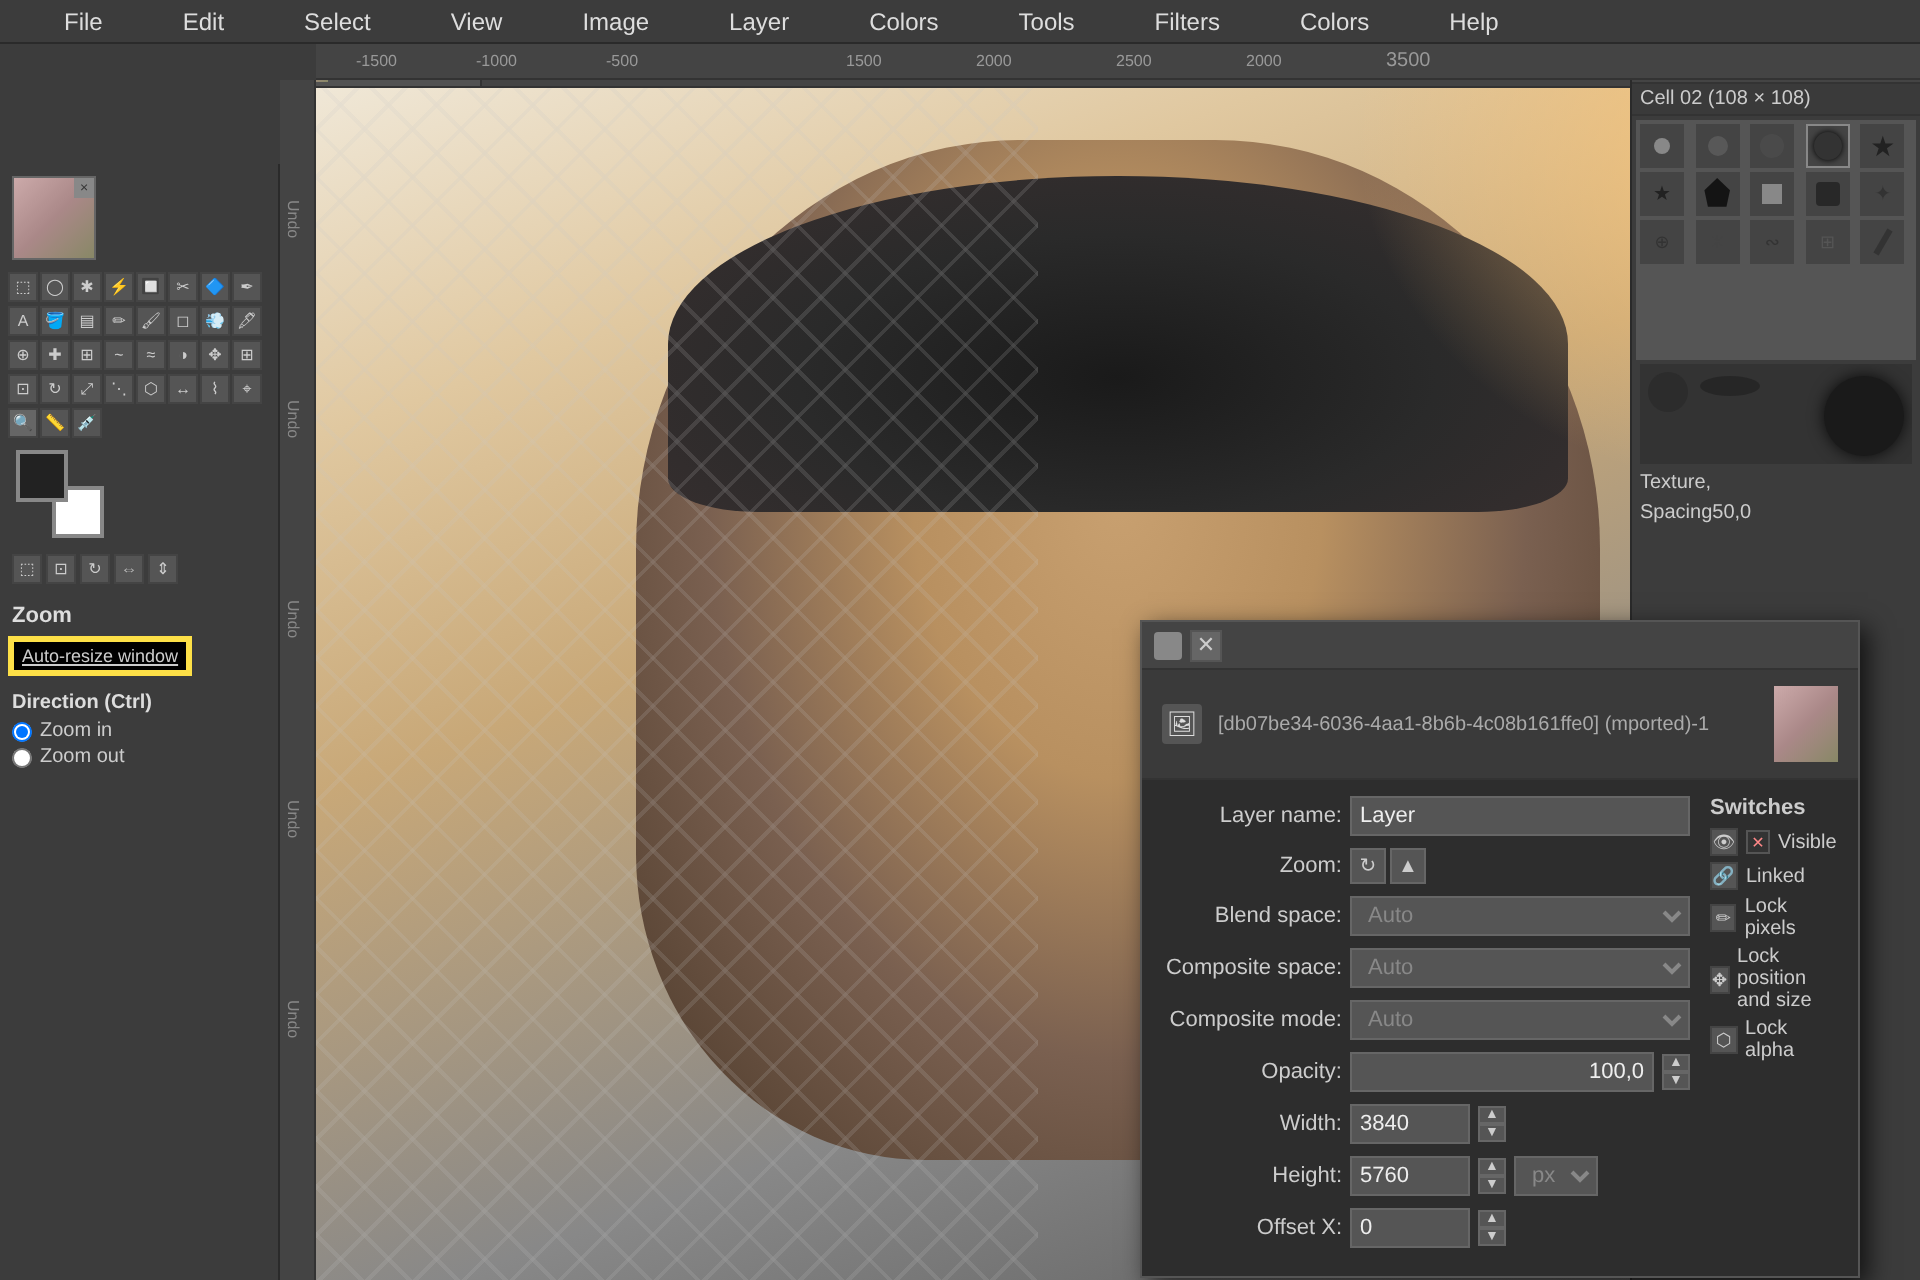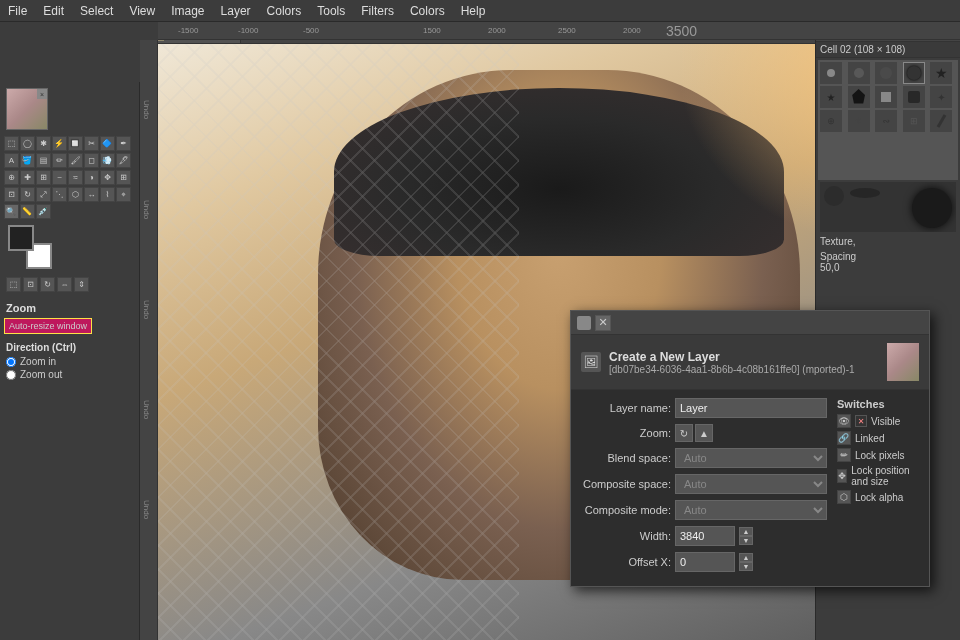--- a/index.html
+++ b/index.html
@@ -1,20 +1,20 @@
 <!DOCTYPE html>
 <html><head>
   <meta charset="utf-8">
   <style>
     * { box-sizing: border-box; margin: 0; padding: 0; }
     body { background: #3c3c3c; font-family: sans-serif; font-size: 12px; color: #ddd; width: 960px; height: 640px; overflow: hidden; }
 
     
     #menubar { background: #3c3c3c; display: flex; align-items: center; height: 22px; border-bottom: 1px solid #2a2a2a; }
-    #menubar span { padding: 2px 8px; cursor: pointer; color: #ddd; font-size: 12px; }
+    #menubar span { padding: 2px 8px; cursor: pointer; color: #ddd; font-size: 12px; margin-left: 24px; }
 
     
     #leftpanel { position: absolute; left: 0; top: 82px; width: 140px; bottom: 0; background: #3c3c3c; border-right: 1px solid #2a2a2a; padding: 4px; }
 
     
     .tool-row { display: flex; flex-wrap: wrap; gap: 1px; margin-bottom: 2px; }
     .tbtn { width: 15px; height: 15px; background: #555; border: 1px solid #444; cursor: pointer; display: flex; align-items: center; justify-content: center; font-size: 8px; color: #ccc; }
 
     
     .section-label { color: #ddd; font-size: 11px; font-weight: bold; padding: 4px 2px 2px; }
@@ -32,21 +32,21 @@
     .ruler-corner { position: absolute; top: 0; left: 0; width: 18px; height: 18px; background: #3c3c3c; z-index: 2; }
 
     
     #main-canvas { position: absolute; top: 18px; left: 18px; right: 0; bottom: 0; overflow: hidden; background: #555; }
 
     
     #rightpanel { position: absolute; right: 0; top: 22px; width: 145px; bottom: 0; background: #3c3c3c; border-left: 1px solid #2a2a2a; }
     .rpanel-header { background: #444; height: 20px; display: flex; align-items: center; justify-content: space-between; padding: 0 4px; font-size: 10px; border-bottom: 1px solid #333; }
     .rpanel-icon { width: 16px; height: 16px; background: #555; border: 1px solid #444; display: flex; align-items: center; justify-content: center; font-size: 9px; color: #ccc; cursor: pointer; }
     .rpanel-label { font-size: 10px; color: #ccc; padding: 2px 4px; }
-    .rpanel-value { font-size: 10px; color: #ccc; padding: 2px 4px; display: flex; justify-content: flex-end; flex-direction: column; }
+    .rpanel-value { font-size: 10px; color: #ccc; padding: 2px 4px; display: flex; justify-content: flex-start; }
 
     
     #new-layer-dialog { position: absolute; left: 570px; top: 310px; width: 360px; background: #2d2d2d; border: 1px solid #555; box-shadow: 4px 4px 12px rgba(0,0,0,0.7); z-index: 100; }
     .dialog-titlebar { background: #444; height: 24px; display: flex; align-items: center; padding: 0 6px; gap: 4px; border-bottom: 1px solid #333; }
     .dialog-icon { width: 14px; height: 14px; background: #888; border-radius: 2px; }
     .dialog-title { font-size: 11px; color: #ddd; flex: 1; }
     .dialog-close { width: 16px; height: 16px; background: #666; border: 1px solid #555; display: flex; align-items: center; justify-content: center; cursor: pointer; font-size: 11px; color: #ccc; }
     .dialog-header { background: #3a3a3a; padding: 8px 10px; border-bottom: 1px solid #333; display: flex; align-items: center; gap: 8px; }
     .dialog-header-icon { width: 20px; height: 20px; background: #555; border-radius: 2px; display: flex; align-items: center; justify-content: center; font-size: 12px; }
     .dialog-subtitle { font-size: 12px; color: #ddd; font-weight: bold; }
@@ -178,21 +178,21 @@
     <div class="tbtn">⬚</div>
     <div class="tbtn">⊡</div>
     <div class="tbtn">↻</div>
     <div class="tbtn">⇔</div>
     <div class="tbtn">⇕</div>
   </div>
 
   <div>
     <div class="section-label">Zoom</div>
     <div class="btn-row">
-      <button class="btn-small" style="font-size:9px;padding:2px 4px;background:#be185d;border:1px solid #fde047;color:#ccc;cursor:pointer;">Auto-resize window</button>
+      <button class="btn-small" style="font-size:9px;padding:2px 4px;background:#000000;border:3px solid #fde047;color:#ccc;cursor:pointer;text-decoration:underline;">Auto-resize window</button>
     </div>
     <div class="section-label" style="font-size:10px;margin-top:4px;">Direction (Ctrl)</div>
     <div class="radio-option">
       <input type="radio" name="zoom-dir" checked="" style="">
       <span>Zoom in</span>
     </div>
     <div class="radio-option">
       <input type="radio" name="zoom-dir" style="">
       <span>Zoom out</span>
     </div>
@@ -205,21 +205,21 @@
 
   <div class="ruler-h" style="z-index:1;">
     <div style="font-size:8px;color:#999;position:absolute;left:20px;">-1500</div>
     <div style="font-size:8px;color:#999;position:absolute;left:80px;">-1000</div>
     <div style="font-size:8px;color:#999;position:absolute;left:145px;">-500</div>
     <div style="font-size:8px;color:#999;position:absolute;left:210px;"></div>
     <div style="font-size:8px;color:#999;position:absolute;left:265px;">1500</div>
     <div style="font-size:8px;color:#999;position:absolute;left:330px;">2000</div>
     <div style="font-size:8px;color:#999;position:absolute;left:400px;">2500</div>
     <div style="font-size:8px;color:#999;position:absolute;left:465px;">2000</div>
-    <div style="font-size:14px;color:#999;position:absolute;left:508px;">3500</div>
+    <div style="font-size:10px;color:#999;position:absolute;left:535px;">3500</div>
   </div>
 
   <div class="ruler-v" style="top:18px;z-index:1;">
 
     <div style="writing-mode:vertical-rl;text-orientation:mixed;font-size:8px;color:#888;position:absolute;top:60px;left:2px;">Undo</div>
     <div style="writing-mode:vertical-rl;text-orientation:mixed;font-size:8px;color:#888;position:absolute;top:160px;left:2px;">Undo</div>
     <div style="writing-mode:vertical-rl;text-orientation:mixed;font-size:8px;color:#888;position:absolute;top:260px;left:2px;">Undo</div>
     <div style="writing-mode:vertical-rl;text-orientation:mixed;font-size:8px;color:#888;position:absolute;top:360px;left:2px;">Undo</div>
     <div style="writing-mode:vertical-rl;text-orientation:mixed;font-size:8px;color:#888;position:absolute;top:460px;left:2px;">Undo</div>
   </div>
@@ -325,21 +325,20 @@
 <div id="new-layer-dialog">
 
   <div class="dialog-titlebar">
     <div class="dialog-icon"></div>
     <div class="dialog-close">✕</div>
   </div>
 
   <div class="dialog-header">
     <div class="dialog-header-icon">🖼</div>
     <div>
-      <div class="dialog-subtitle">Create a New Layer</div>
       <div class="dialog-subtitle2">[db07be34-6036-4aa1-8b6b-4c08b161ffe0] (mported)-1</div>
     </div>
     <div class="dialog-thumb" style="background:linear-gradient(135deg,#caa,#a88,#886);"></div>
   </div>
 
   <div class="dialog-body">
     <div class="dialog-left">
 
       <div class="form-row">
         <span class="form-label">Layer name:</span>
@@ -369,30 +368,49 @@
         </select>
       </div>
 
       <div class="form-row">
         <span class="form-label">Composite mode:</span>
         <select class="auto-select" style="flex:1;">
           <option>Auto</option>
         </select>
       </div>
 
+      <div class="form-row">
+        <span class="form-label">Opacity:</span>
+        <input class="opacity-input" type="text" value="100,0" style="">
+        <div class="spinbox">
+          <div class="spin-up">▲</div>
+          <div class="spin-down">▼</div>
+        </div>
+      </div>
 
       <div class="form-row">
         <span class="form-label">Width:</span>
         <input class="dim-input" type="text" value="3840" style="">
         <div class="spinbox">
           <div class="spin-up">▲</div>
           <div class="spin-down">▼</div>
         </div>
       </div>
 
+      <div class="form-row">
+        <span class="form-label">Height:</span>
+        <input class="dim-input" type="text" value="5760" style="">
+        <div class="spinbox">
+          <div class="spin-up">▲</div>
+          <div class="spin-down">▼</div>
+        </div>
+        <select class="dim-unit">
+          <option>px</option>
+        </select>
+      </div>
 
       <div class="form-row">
         <span class="form-label">Offset X:</span>
         <input class="dim-input" type="text" value="0" style="">
         <div class="spinbox">
           <div class="spin-up">▲</div>
           <div class="spin-down">▼</div>
         </div>
       </div>
 

